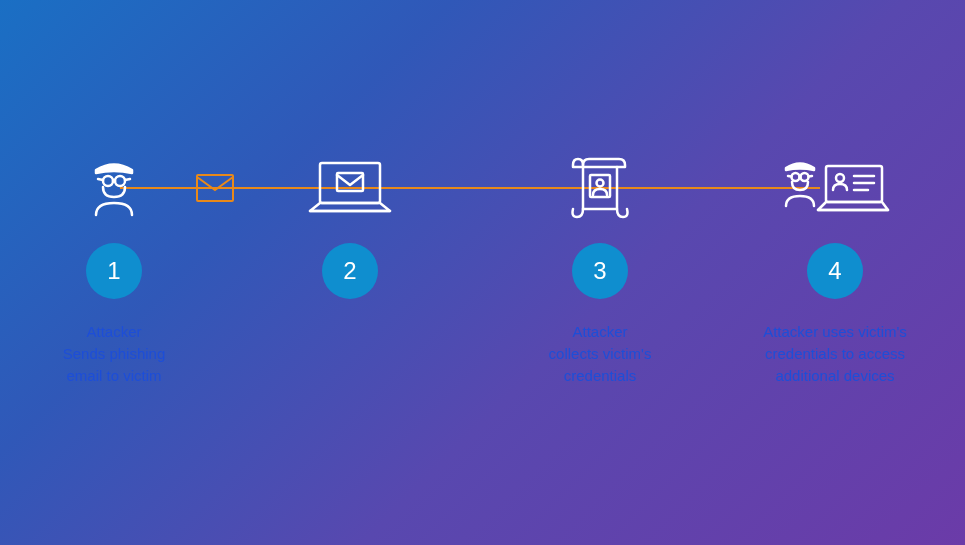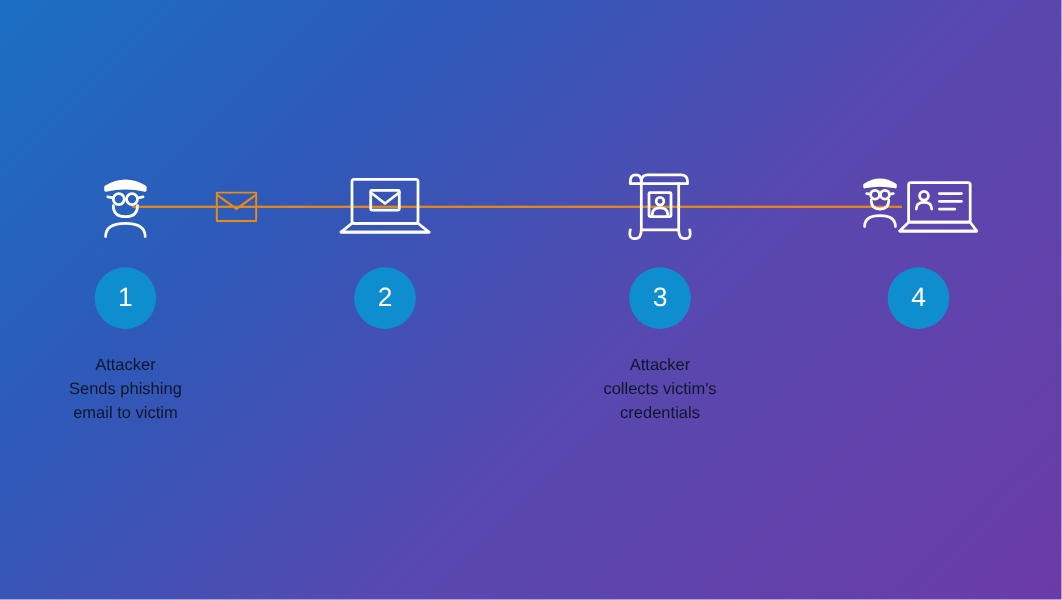--- a/index.html
+++ b/index.html
@@ -60,21 +60,21 @@
     border-radius: 50%;
     background: #0f8ecf;
     color: #ffffff;
     font-size: 24px;
     display: flex;
     align-items: center;
     justify-content: center;
     margin: 18px auto 22px;
   }
   .caption {
-    color: #0f172a;
+    color: #1d4ed8;
     font-size: 15px;
     line-height: 1.45;
     white-space: pre-line;
   }
 </style>
 </head>
 <body>
 
 <div class="diagram">
 
@@ -173,15 +173,18 @@
           <line x1="8" y1="20" x2="11.5" y2="20.5"></line>
           <line x1="28.5" y1="20.5" x2="32" y2="20"></line>
           <path d="M12 26 Q12 34 20 34 Q28 34 28 26"></path>
           <path d="M6 50 Q6 40 20 40 Q34 40 34 50"></path>
         </g>
       </svg>
     </div>
     <div class="badge">
         <span>4</span>
       </div>
+    <div class="caption">Attacker uses victim's
+credentials to access
+additional devices</div>
   </div>
 
 </div>
 
 </body></html>

